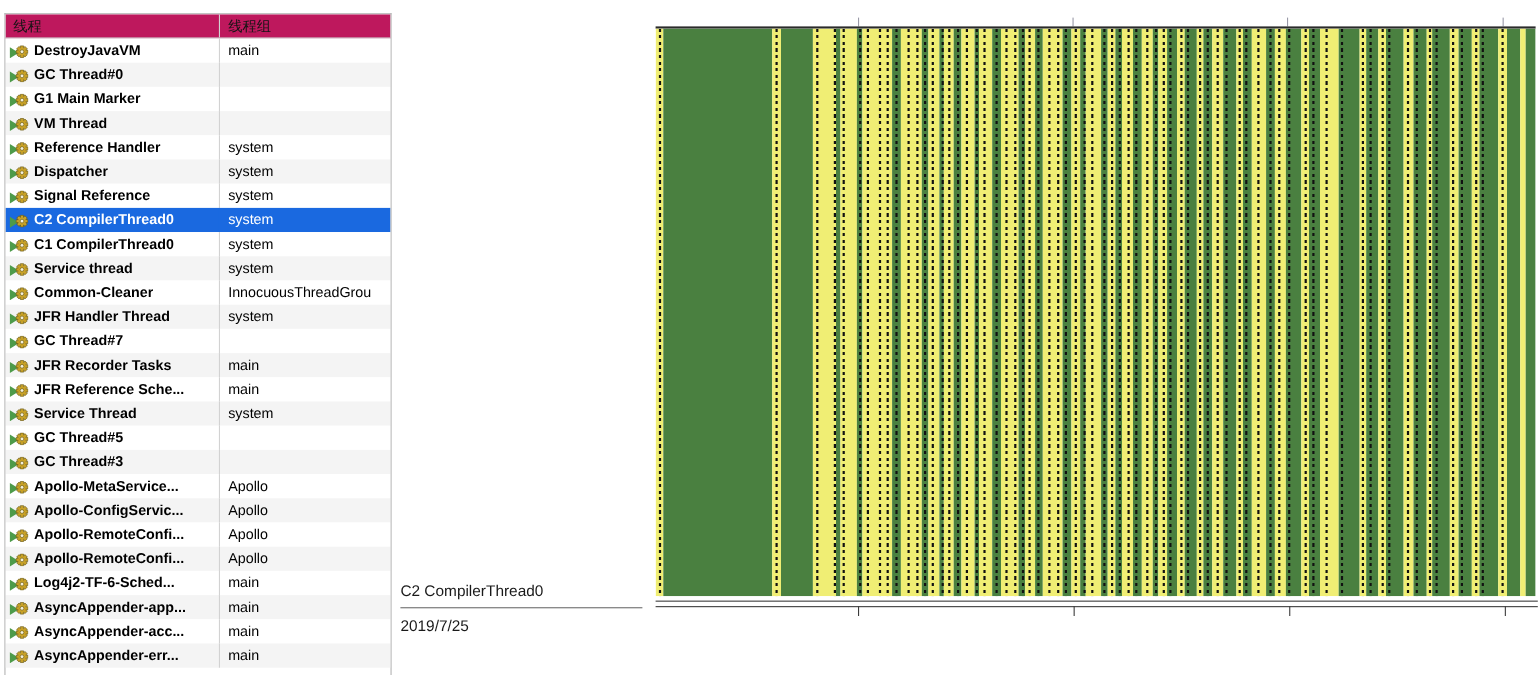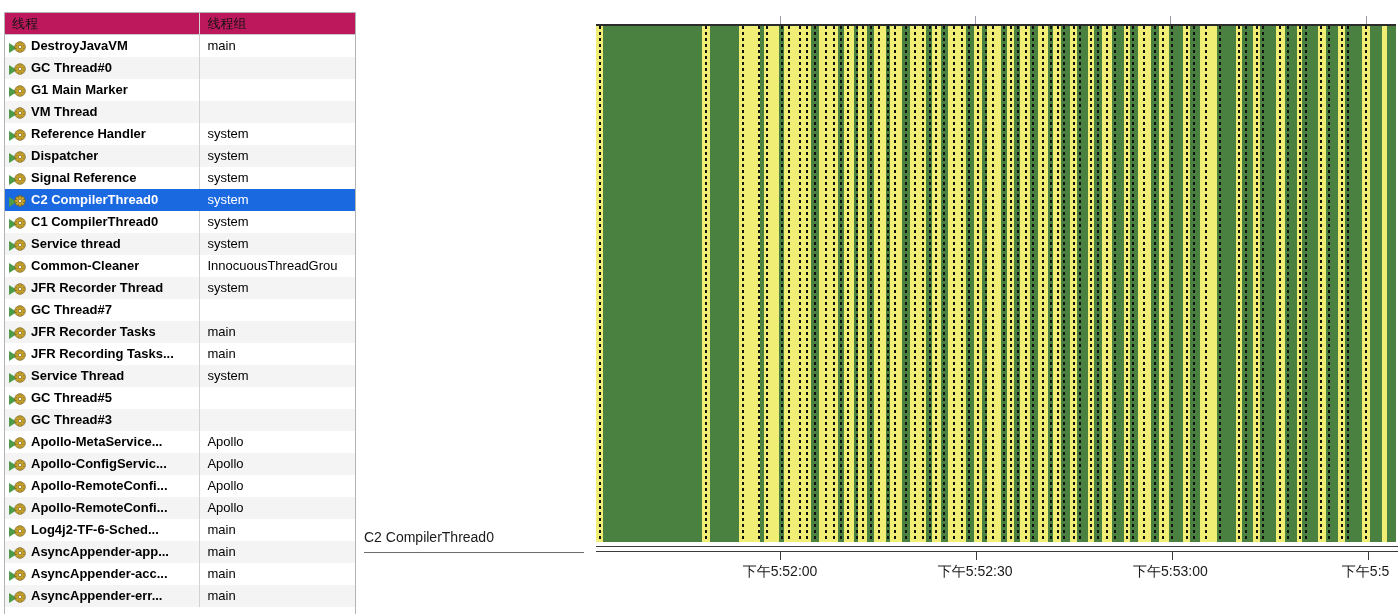--- a/index.html
+++ b/index.html
@@ -282,21 +282,21 @@
         </div>
         <div class="trow even">
           <div class="cell-thread">
             <span class="thread-icon">
               <span class="tri"></span>
               <span class="cog"><svg viewBox="0 0 24 24" width="12" height="12">
                   <path d="M22.57 8.97L22.57 15.03L19.14 14.60L18.89 15.21L21.62 17.33L17.33 21.62L15.21 18.89L14.60 19.14L15.03 22.57L8.97 22.57L9.40 19.14L8.79 18.89L6.67 21.62L2.38 17.33L5.11 15.21L4.86 14.60L1.43 15.03L1.43 8.97L4.86 9.40L5.11 8.79L2.38 6.67L6.67 2.38L8.79 5.11L9.40 4.86L8.97 1.43L15.03 1.43L14.60 4.86L15.21 5.11L17.33 2.38L21.62 6.67L18.89 8.79L19.14 9.40Z" fill="#c9a227" stroke="#6b5a12" stroke-width="1.2"></path>
                   <circle cx="12" cy="12" r="3.4" fill="#f5f0dc" stroke="#6b5a12" stroke-width="1.2"></circle>
                 </svg></span>
             </span>
-            <span class="thread-name">JFR Recorder Thread</span>
+            <span class="thread-name">JFR Handler Thread</span>
           </div>
           <div class="cell-group">system</div>
         </div>
         <div class="trow odd">
           <div class="cell-thread">
             <span class="thread-icon">
               <span class="tri"></span>
               <span class="cog"><svg viewBox="0 0 24 24" width="12" height="12">
                   <path d="M22.57 8.97L22.57 15.03L19.14 14.60L18.89 15.21L21.62 17.33L17.33 21.62L15.21 18.89L14.60 19.14L15.03 22.57L8.97 22.57L9.40 19.14L8.79 18.89L6.67 21.62L2.38 17.33L5.11 15.21L4.86 14.60L1.43 15.03L1.43 8.97L4.86 9.40L5.11 8.79L2.38 6.67L6.67 2.38L8.79 5.11L9.40 4.86L8.97 1.43L15.03 1.43L14.60 4.86L15.21 5.11L17.33 2.38L21.62 6.67L18.89 8.79L19.14 9.40Z" fill="#c9a227" stroke="#6b5a12" stroke-width="1.2"></path>
                   <circle cx="12" cy="12" r="3.4" fill="#f5f0dc" stroke="#6b5a12" stroke-width="1.2"></circle>
@@ -321,21 +321,21 @@
         </div>
         <div class="trow odd">
           <div class="cell-thread">
             <span class="thread-icon">
               <span class="tri"></span>
               <span class="cog"><svg viewBox="0 0 24 24" width="12" height="12">
                   <path d="M22.57 8.97L22.57 15.03L19.14 14.60L18.89 15.21L21.62 17.33L17.33 21.62L15.21 18.89L14.60 19.14L15.03 22.57L8.97 22.57L9.40 19.14L8.79 18.89L6.67 21.62L2.38 17.33L5.11 15.21L4.86 14.60L1.43 15.03L1.43 8.97L4.86 9.40L5.11 8.79L2.38 6.67L6.67 2.38L8.79 5.11L9.40 4.86L8.97 1.43L15.03 1.43L14.60 4.86L15.21 5.11L17.33 2.38L21.62 6.67L18.89 8.79L19.14 9.40Z" fill="#c9a227" stroke="#6b5a12" stroke-width="1.2"></path>
                   <circle cx="12" cy="12" r="3.4" fill="#f5f0dc" stroke="#6b5a12" stroke-width="1.2"></circle>
                 </svg></span>
             </span>
-            <span class="thread-name">JFR Recording Tasks...</span>
+            <span class="thread-name">JFR Reference Sche...</span>
           </div>
           <div class="cell-group">main</div>
         </div>
         <div class="trow even">
           <div class="cell-thread">
             <span class="thread-icon">
               <span class="tri"></span>
               <span class="cog"><svg viewBox="0 0 24 24" width="12" height="12">
                   <path d="M22.57 8.97L22.57 15.03L19.14 14.60L18.89 15.21L21.62 17.33L17.33 21.62L15.21 18.89L14.60 19.14L15.03 22.57L8.97 22.57L9.40 19.14L8.79 18.89L6.67 21.62L2.38 17.33L5.11 15.21L4.86 14.60L1.43 15.03L1.43 8.97L4.86 9.40L5.11 8.79L2.38 6.67L6.67 2.38L8.79 5.11L9.40 4.86L8.97 1.43L15.03 1.43L14.60 4.86L15.21 5.11L17.33 2.38L21.62 6.67L18.89 8.79L19.14 9.40Z" fill="#c9a227" stroke="#6b5a12" stroke-width="1.2"></path>
                   <circle cx="12" cy="12" r="3.4" fill="#f5f0dc" stroke="#6b5a12" stroke-width="1.2"></circle>
@@ -474,20 +474,21 @@
             <span class="thread-name">AsyncAppender-err...</span>
           </div>
           <div class="cell-group">main</div>
         </div>
       </div>
   </div>
 
   <div id="legend-block">
     <div id="legend-label">C2 CompilerThread0</div>
     <div id="legend-rule"></div>
+    <div id="legend-date">2019/7/25</div>
   </div>
 
   <div id="chart">
     <div id="chart-topticks">
         <i style="left: 23%;"></i>
         <i style="left: 47.4%;"></i>
         <i style="left: 71.8%;"></i>
         <i style="left: 96.2%;"></i>
       </div>
     <div id="chart-plot">
@@ -635,20 +636,14 @@
   </div>
 
   <div id="axis">
     <div class="line1"></div>
     <div class="line2"></div>
   <div class="tick" style="left: 23%;"></div>
       <div class="tick" style="left: 47.4%;"></div>
       <div class="tick" style="left: 71.8%;"></div>
       <div class="tick" style="left: 96.2%;"></div>
     </div>
-  <div id="axis-labels">
-      <span style="left: 780px;">下午5:52:00</span>
-      <span style="left: 975.2px;">下午5:52:30</span>
-      <span style="left: 1170.4px;">下午5:53:00</span>
-      <span style="left: 1365.6px;">下午5:5</span>
-    </div>
 
 </div>
 
 </body></html>

